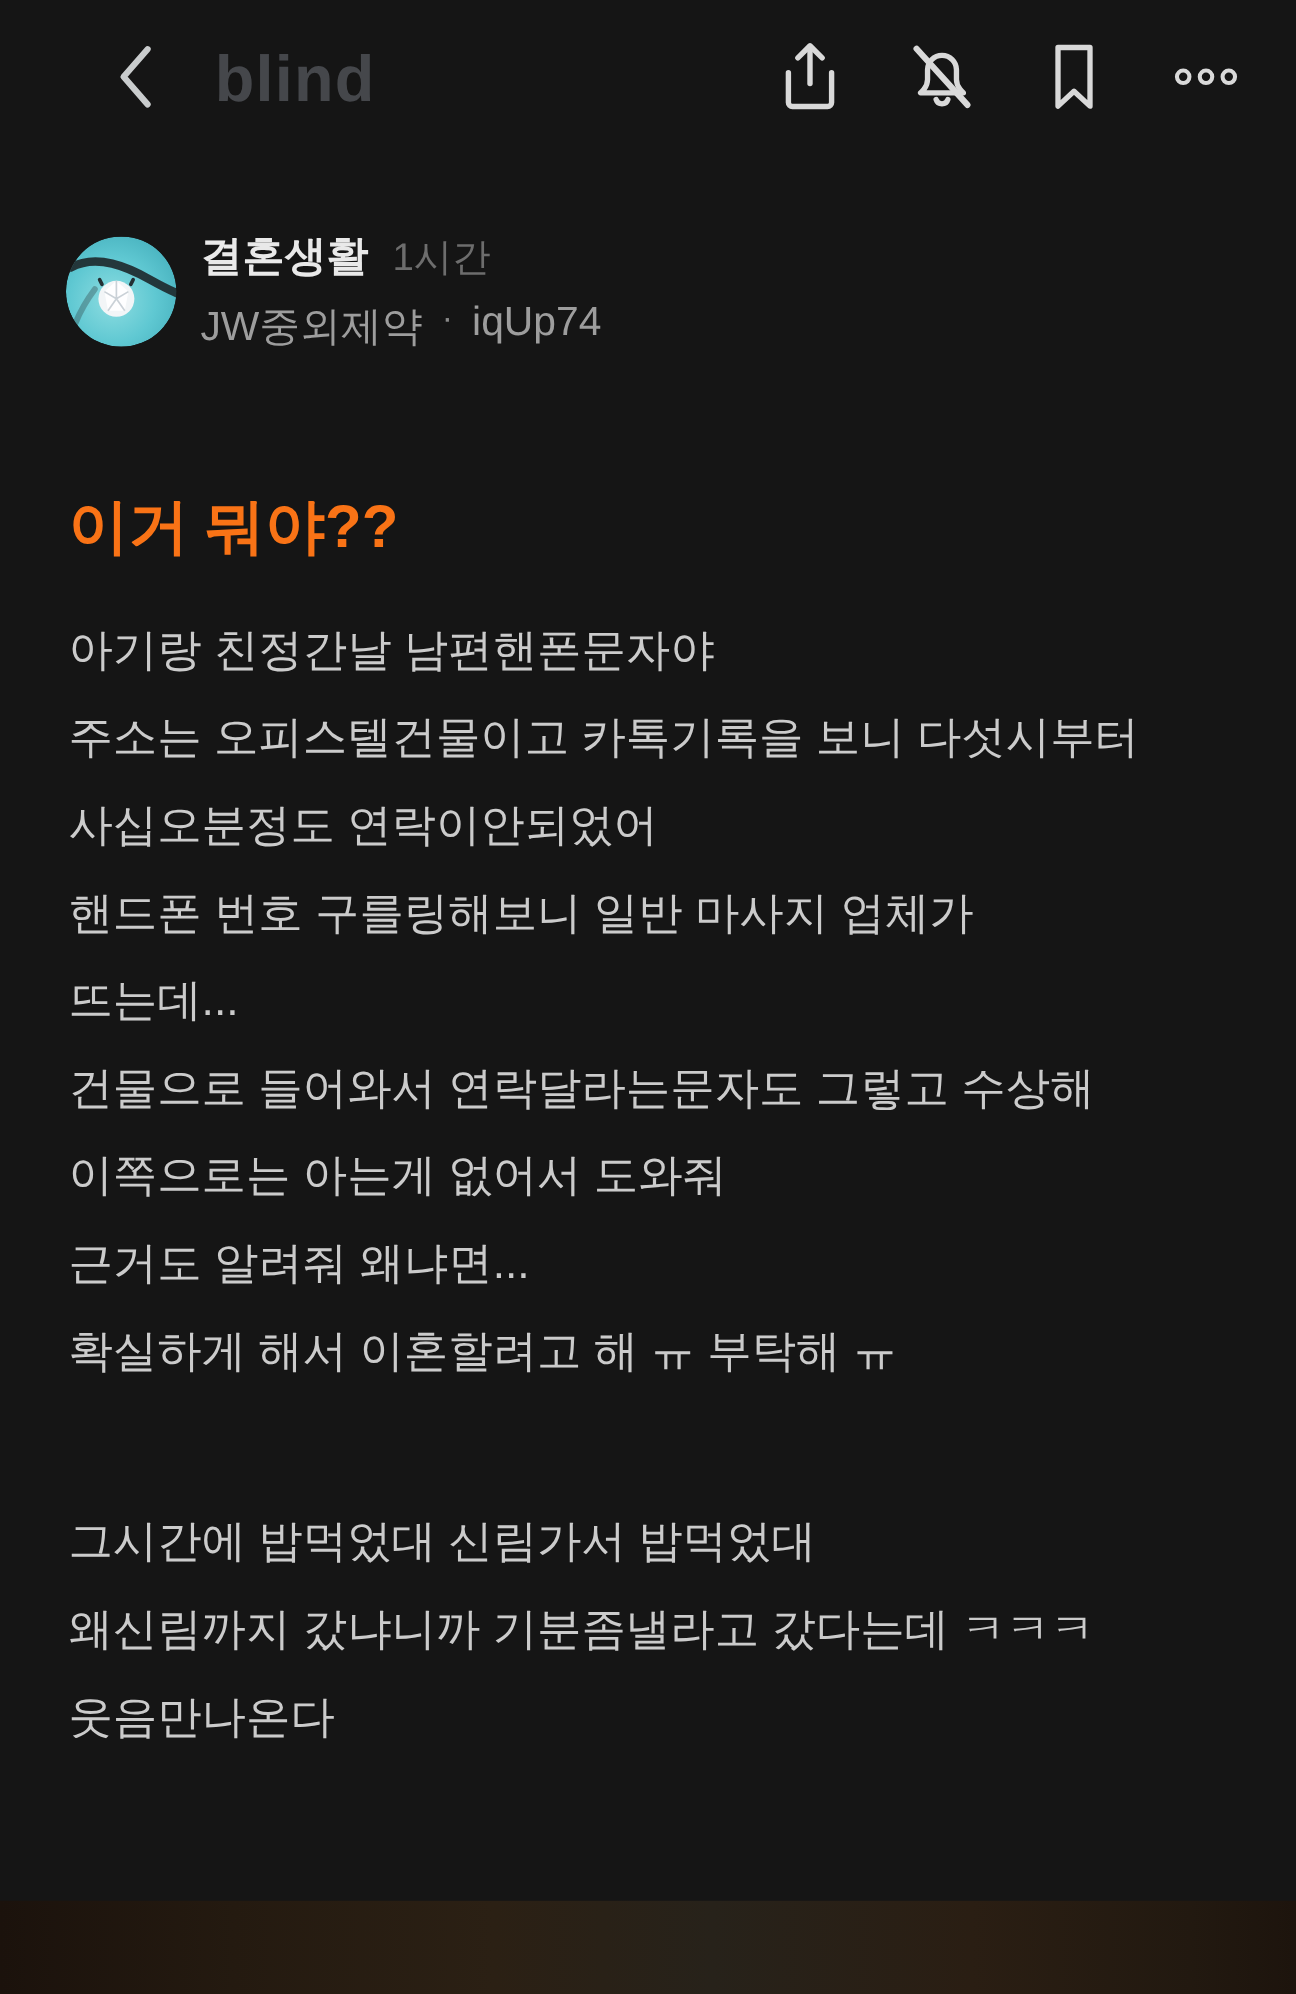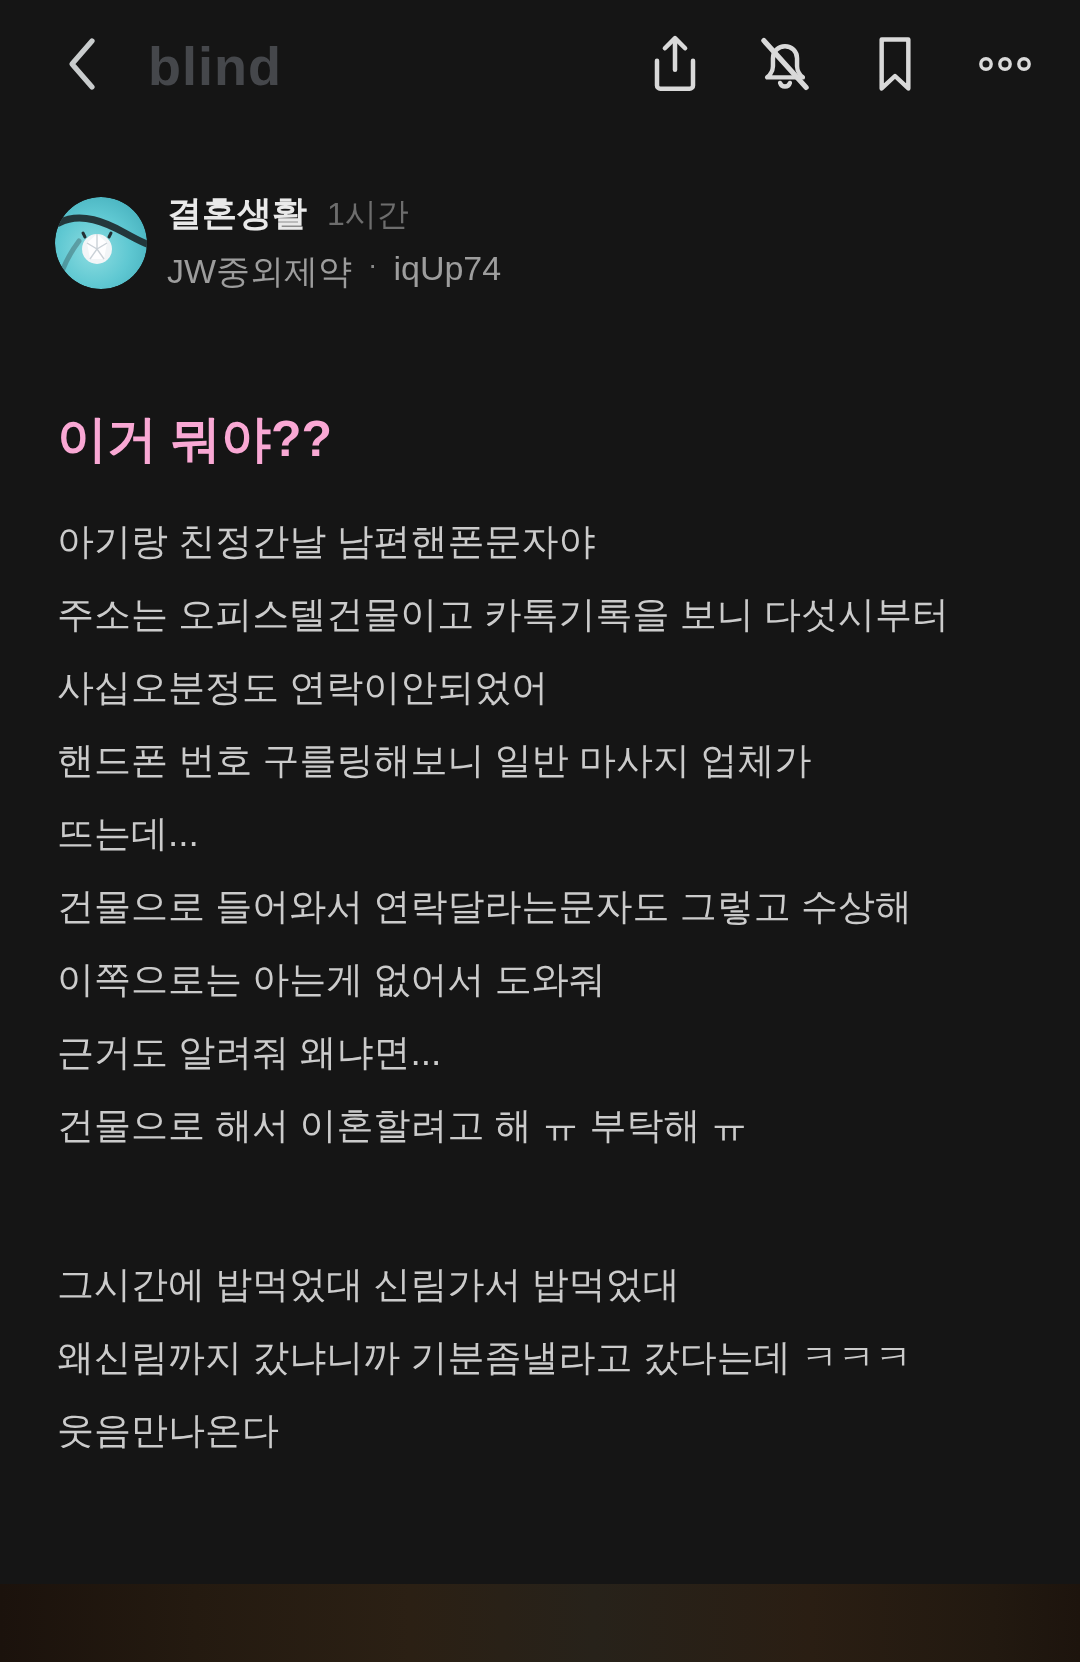--- a/index.html
+++ b/index.html
@@ -9,20 +9,21 @@
     font-family:"Liberation Sans","DejaVu Sans",sans-serif;
     overflow:hidden;
   }
   .page { position:relative; width:1080px; height:1662px; background:#151515; }
 
   
   .topbar {
     display:flex; align-items:center;
     height:132px; padding:0 46px 0 62px;
     box-sizing:border-box;
+    margin-left:31px;
   }
   .back-btn { width:44px; height:60px; display:flex; align-items:center; cursor:pointer; }
   .logo {
     margin-left:42px;
     font-size:54px; font-weight:800; letter-spacing:1px;
     color:#45474b; line-height:1;
     user-select:none;
   }
   .topbar-spacer { flex:1; }
   .topbar-actions { display:flex; align-items:center; gap:52px; }
@@ -47,21 +48,21 @@
   .time { margin-left:20px; font-size:32px; color:#6d6d6d; }
   .header-row2 {
     margin-top:12px; display:flex; align-items:flex-start;
     font-size:34px; color:#9d9d9d;
   }
   .dot-sep { margin:0 16px; font-size:28px; color:#8a8a8a; }
 
   
   .post-title {
     margin:114px 57px 0 57px;
-    font-size:50px; font-weight:700; color:#f9a8d4;
+    font-size:50px; font-weight:700; color:#f97316;
     line-height:60px;
   }
   .post-body { margin:36px 57px 0 57px; }
   .body-line {
     font-size:37px; color:#cbcbcb;
     line-height:73px; min-height:73px;
     white-space:pre-wrap;
   }
   .body-line:empty { min-height:86px; }
 
@@ -166,21 +167,21 @@
 
   <div class="post-body">
     <div class="body-line">아기랑 친정간날 남편핸폰문자야</div>
     <div class="body-line">주소는 오피스텔건물이고 카톡기록을 보니 다섯시부터</div>
     <div class="body-line">사십오분정도 연락이안되었어</div>
     <div class="body-line">핸드폰 번호 구를링해보니 일반 마사지 업체가</div>
     <div class="body-line">뜨는데...</div>
     <div class="body-line">건물으로 들어와서 연락달라는문자도 그렇고 수상해</div>
     <div class="body-line">이쪽으로는 아는게 없어서 도와줘</div>
     <div class="body-line">근거도 알려줘 왜냐면...</div>
-    <div class="body-line">건물으로 해서 이혼할려고 해 ㅠ 부탁해 ㅠ</div>
+    <div class="body-line">확실하게 해서 이혼할려고 해 ㅠ 부탁해 ㅠ</div>
     <div class="body-line"></div>
     <div class="body-line">그시간에 밥먹었대 신림가서 밥먹었대</div>
     <div class="body-line">왜신림까지 갔냐니까 기분좀낼라고 갔다는데 ㅋㅋㅋ</div>
     <div class="body-line">웃음만나온다</div>
   </div>
 
   <div class="attached-image"></div>
 
 </div>
 

